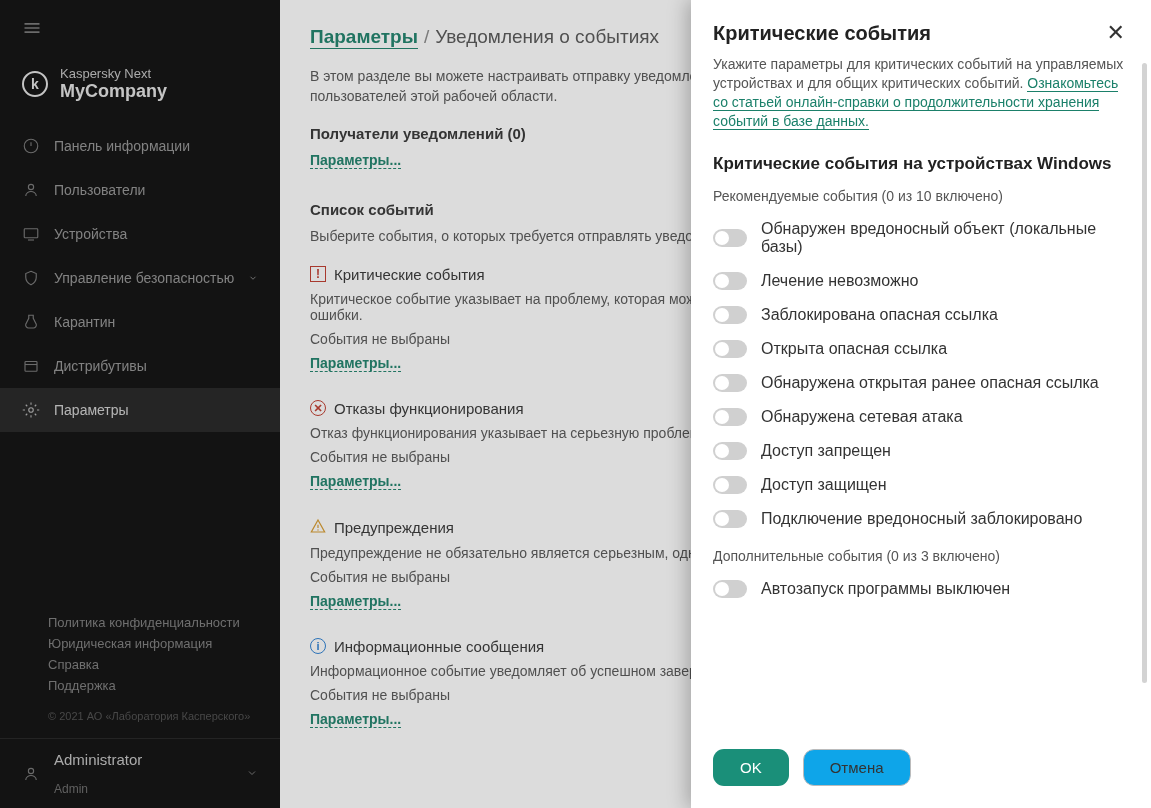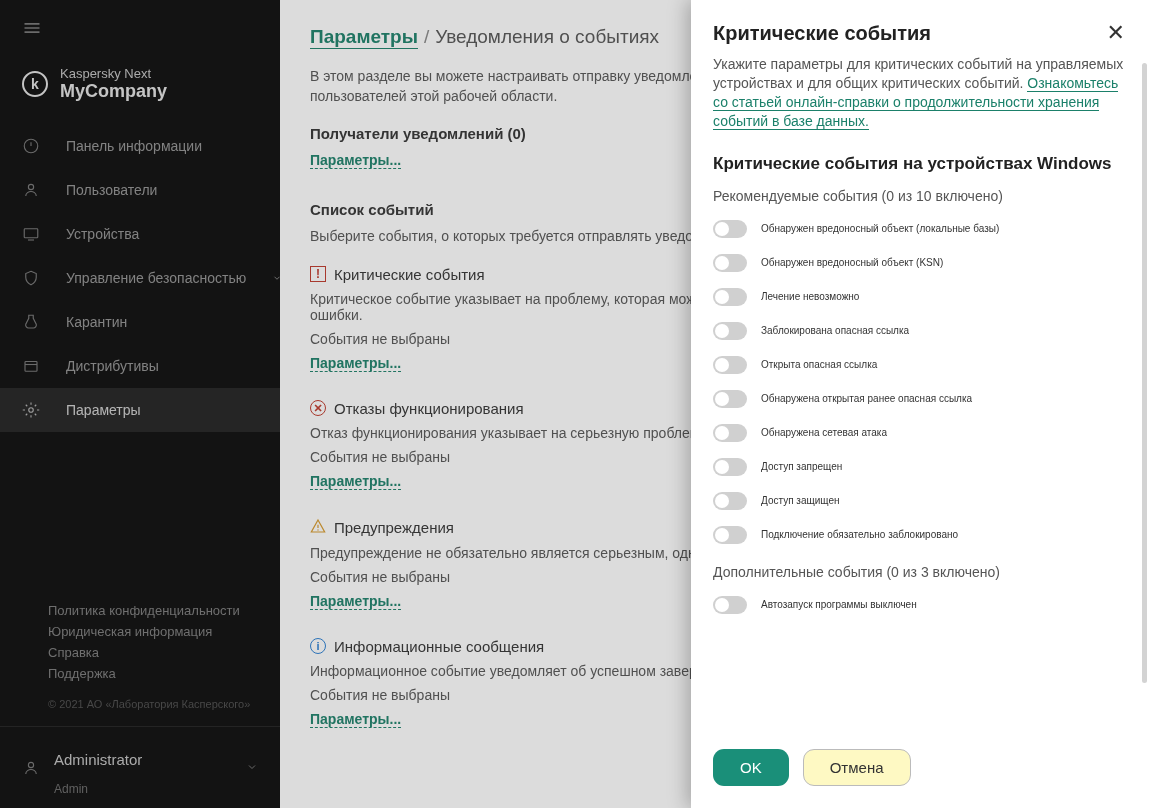--- a/index.html
+++ b/index.html
@@ -8,31 +8,31 @@
 
   
   .sidebar { width: 280px; background: #131313; color: #a7a7a7; display: flex; flex-direction: column; flex-shrink: 0; position: relative; }
   .hamburger { padding: 18px 22px; color: #888; }
   .hamburger svg { width: 20px; height: 20px; display: block; }
   .brand { display: flex; align-items: center; gap: 12px; padding: 10px 22px 22px 22px; }
   .brand-logo { width: 26px; height: 26px; border: 2px solid #fff; border-radius: 50%; display: flex; align-items: center; justify-content: center; color: #fff; font-weight: 700; font-size: 14px; }
   .brand-text .line1 { color: #ddd; font-size: 13px; }
   .brand-text .line2 { color: #fff; font-size: 18px; font-weight: 600; }
   .nav { flex: 1; }
-  .nav-item { display: flex; align-items: center; gap: 26px; padding: 13px 22px; color: #a7a7a7; cursor: pointer; white-space: nowrap; }
+  .nav-item { display: flex; align-items: center; gap: 14px; padding: 13px 22px; color: #a7a7a7; cursor: pointer; white-space: nowrap; }
   .nav-item.active { background: #2b2b2b; color: #eaeaea; }
   .nav-item .chev { margin-left: auto; margin-right: 24px; }
   .nav-icon { width: 18px; height: 18px; display: inline-flex; align-items: center; justify-content: center; color: #888; }
   .nav-item.active .nav-icon { color: #ccc; }
   .sidebar-footer { padding: 0 22px 16px 48px; font-size: 13px; }
   .sidebar-footer .flink { display: block; color: #8e8e8e; padding: 3px 0; }
   .sidebar-footer .copyright { color: #5a5a5a; font-size: 11px; margin-top: 14px; }
   .user-row { border-top: 1px solid #2a2a2a; display: flex; align-items: center; gap: 14px; padding: 12px 22px; }
   .user-row .u-main { flex: 1; }
-  .user-row .u-name { color: #ddd; font-size: 15px; margin-top: 12px; }
+  .user-row .u-name { color: #ddd; font-size: 15px; }
   .user-row .u-role { color: #7a7a7a; font-size: 12px; margin-top: 14px; }
 
   
   .main { flex: 1; background: #fff; padding: 26px 30px; position: relative; overflow: hidden; }
   .breadcrumb { font-size: 19px; margin-bottom: 18px; }
   .breadcrumb .bc-link { color: #1b806a; font-weight: 600; border-bottom: 1.5px solid #1b806a; padding-bottom: 1px; }
   .breadcrumb .sep { color: #888; padding: 0 6px; font-weight: 400; }
   .breadcrumb .bc-cur { color: #555; }
   .main p { color: #555; line-height: 1.45; margin-bottom: 18px; }
   .main h3 { font-size: 15px; font-weight: 600; color: #333; margin: 18px 0 10px 0; }
@@ -58,25 +58,25 @@
   .close-x { font-size: 22px; color: #333; cursor: pointer; line-height: 1; padding: 0 4px; }
   .modal-body { flex: 1; overflow: hidden; padding: 0 6px 0 22px; position: relative; }
   .modal-scroll { height: 100%; overflow-y: auto; padding-right: 16px; }
   .modal-body p.intro { color: #555; font-size: 14px; line-height: 1.35; }
   .modal-body a.help { color: #1b806a; border-bottom: 1px solid #1b806a; }
   .modal-subhead { font-size: 17px; font-weight: 600; margin-top: 23px; color: #222; }
   .group-label { color: #555; font-size: 14px; margin-top: 14px; }
   .toggle-row { display: flex; align-items: center; gap: 14px; margin-top: 16px; }
   .toggle { width: 34px; height: 18px; background: #d0d0d0; border-radius: 9px; position: relative; flex-shrink: 0; cursor: pointer; }
   .toggle::after { content: ""; position: absolute; top: 2px; left: 2px; width: 14px; height: 14px; background: #fff; border-radius: 50%; }
-  .toggle-label { color: #333; font-size: 10px; }
+  .toggle-label { color: #333; font-size: 16px; }
   .modal-footer { padding: 16px 22px 22px 22px; display: flex; gap: 14px; }
   .btn { padding: 9px 26px; font-size: 15px; border-radius: 11px; cursor: pointer; border: 1px solid transparent; }
   .btn-primary { background: #1a8f79; color: #fff; }
-  .btn-secondary { background: #fef9c3; color: #333; border-color: #bbb; }
+  .btn-secondary { background: #0ea5e9; color: #333; border-color: #bbb; }
 
   
   .modal-body::after { content:""; position:absolute; top:8px; right:4px; width:5px; height:620px; background:#d3d3d3; border-radius:3px; }
 
 </style>
 </head>
 <body>
 
 <div class="sidebar">
   <div class="hamburger">
@@ -246,24 +246,20 @@
     </p>
     <div class="modal-subhead">Критические события на устройствах Windows</div>
     <div class="group-label">Рекомендуемые события (0 из 10 включено)</div>
 
     <div class="toggle-row">
       <div class="toggle"></div>
       <div class="toggle-label">Обнаружен вредоносный объект (локальные базы)</div>
     </div>
     <div class="toggle-row">
       <div class="toggle"></div>
-      <div class="toggle-label">Обнаружен вредоносный объект (KSN)</div>
-    </div>
-    <div class="toggle-row">
-      <div class="toggle"></div>
       <div class="toggle-label">Лечение невозможно</div>
     </div>
     <div class="toggle-row">
       <div class="toggle"></div>
       <div class="toggle-label">Заблокирована опасная ссылка</div>
     </div>
     <div class="toggle-row">
       <div class="toggle"></div>
       <div class="toggle-label">Открыта опасная ссылка</div>
     </div>
@@ -278,21 +274,21 @@
     <div class="toggle-row">
       <div class="toggle"></div>
       <div class="toggle-label">Доступ запрещен</div>
     </div>
     <div class="toggle-row">
       <div class="toggle"></div>
       <div class="toggle-label">Доступ защищен</div>
     </div>
     <div class="toggle-row">
       <div class="toggle"></div>
-      <div class="toggle-label">Подключение обязательно заблокировано</div>
+      <div class="toggle-label">Подключение вредоносный заблокировано</div>
     </div>
 
     <div class="group-label" style="margin-top:20px">Дополнительные события (0 из 3 включено)</div>
     <div class="toggle-row">
       <div class="toggle"></div>
       <div class="toggle-label">Автозапуск программы выключен</div>
     </div>
     </div>
   </div>
   <div class="modal-footer">

